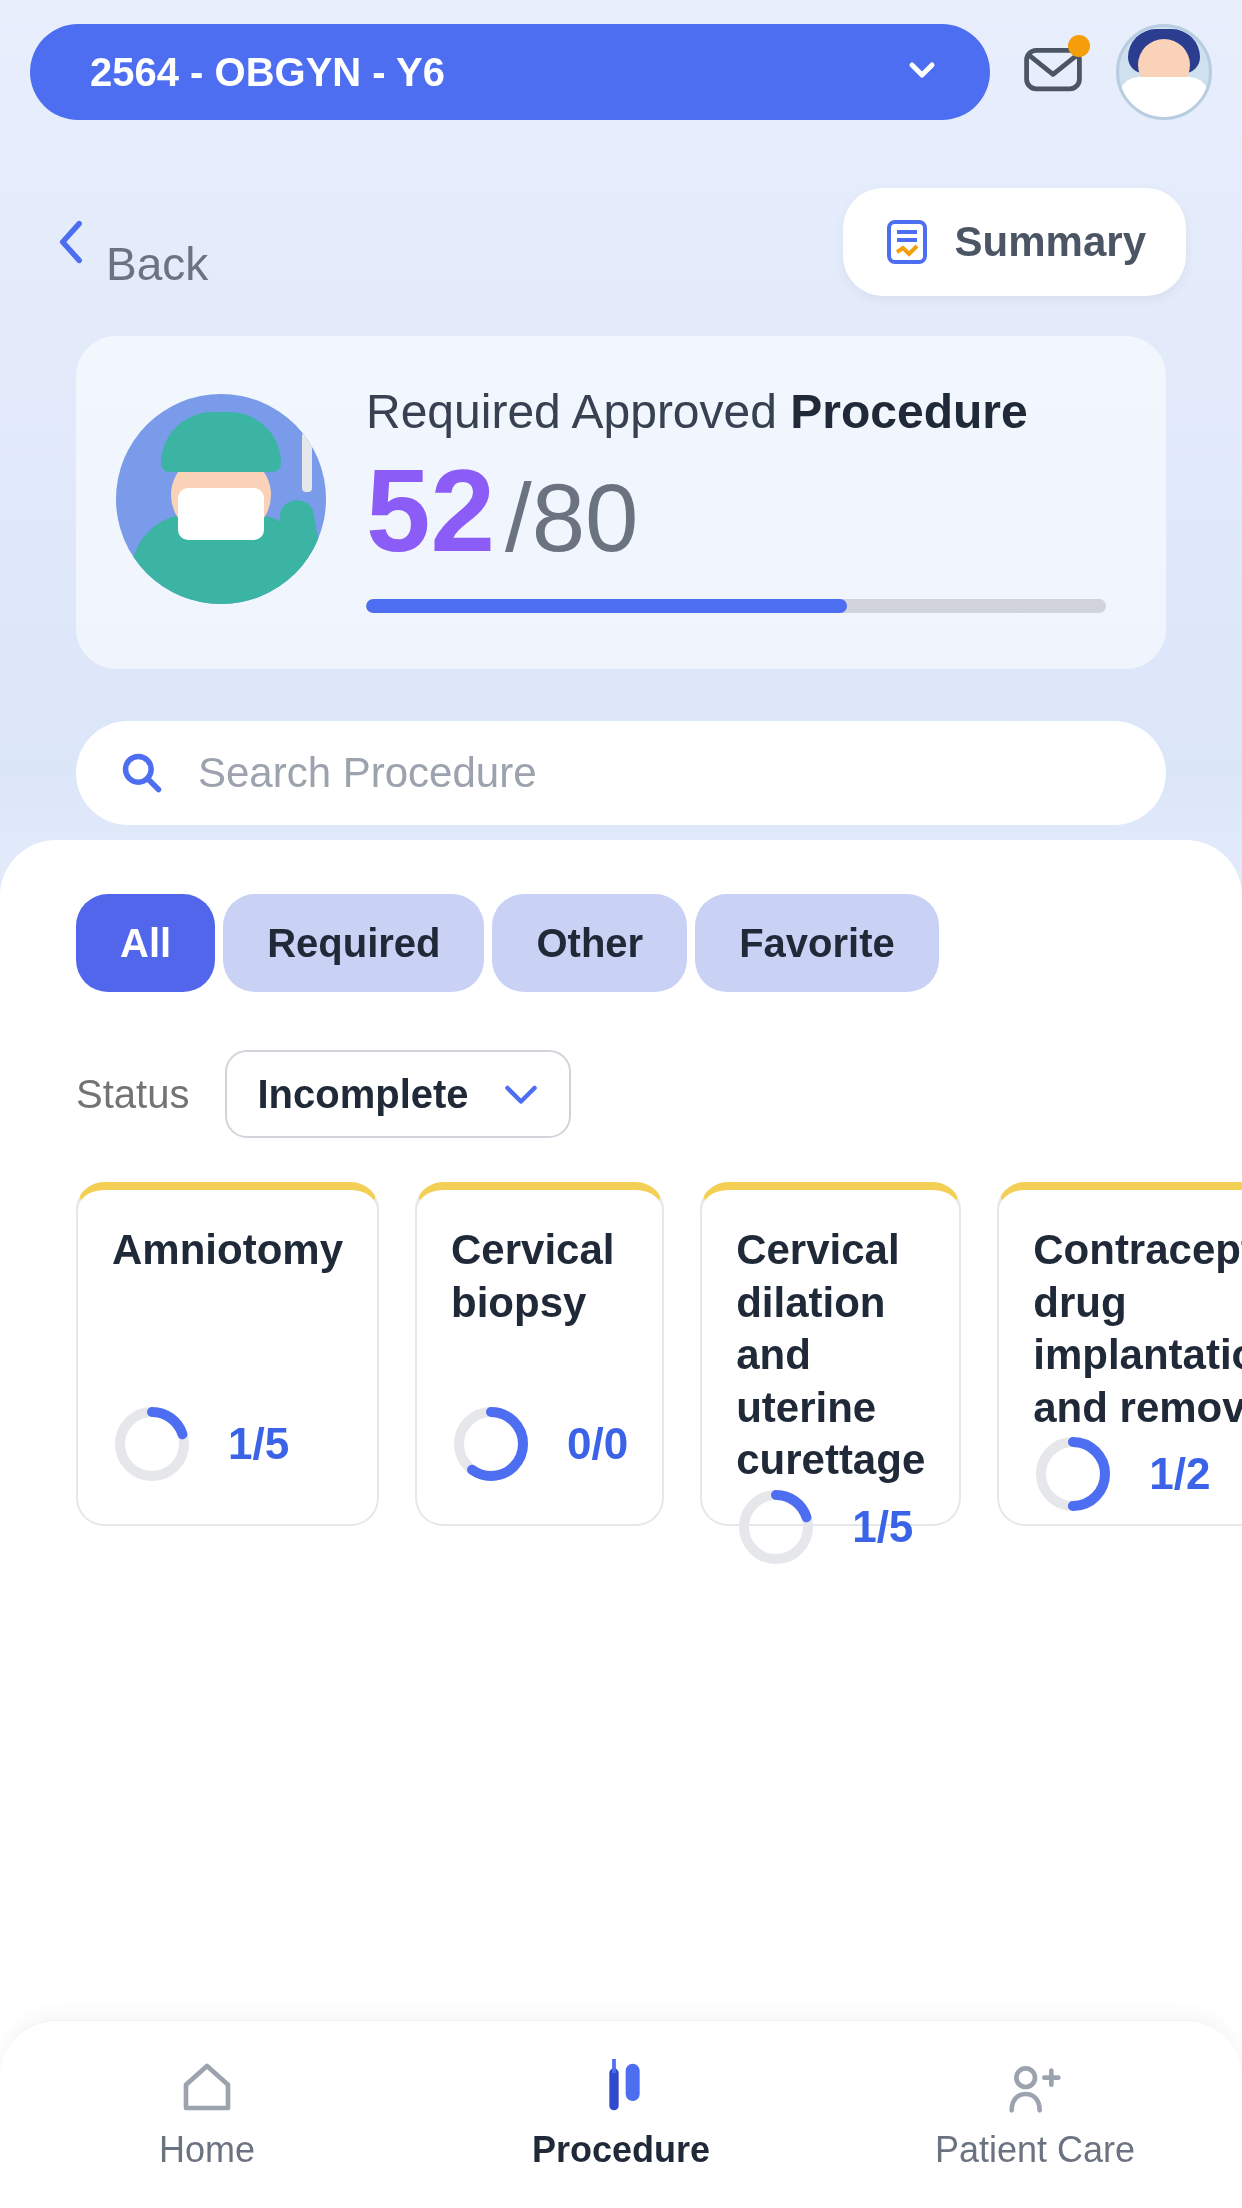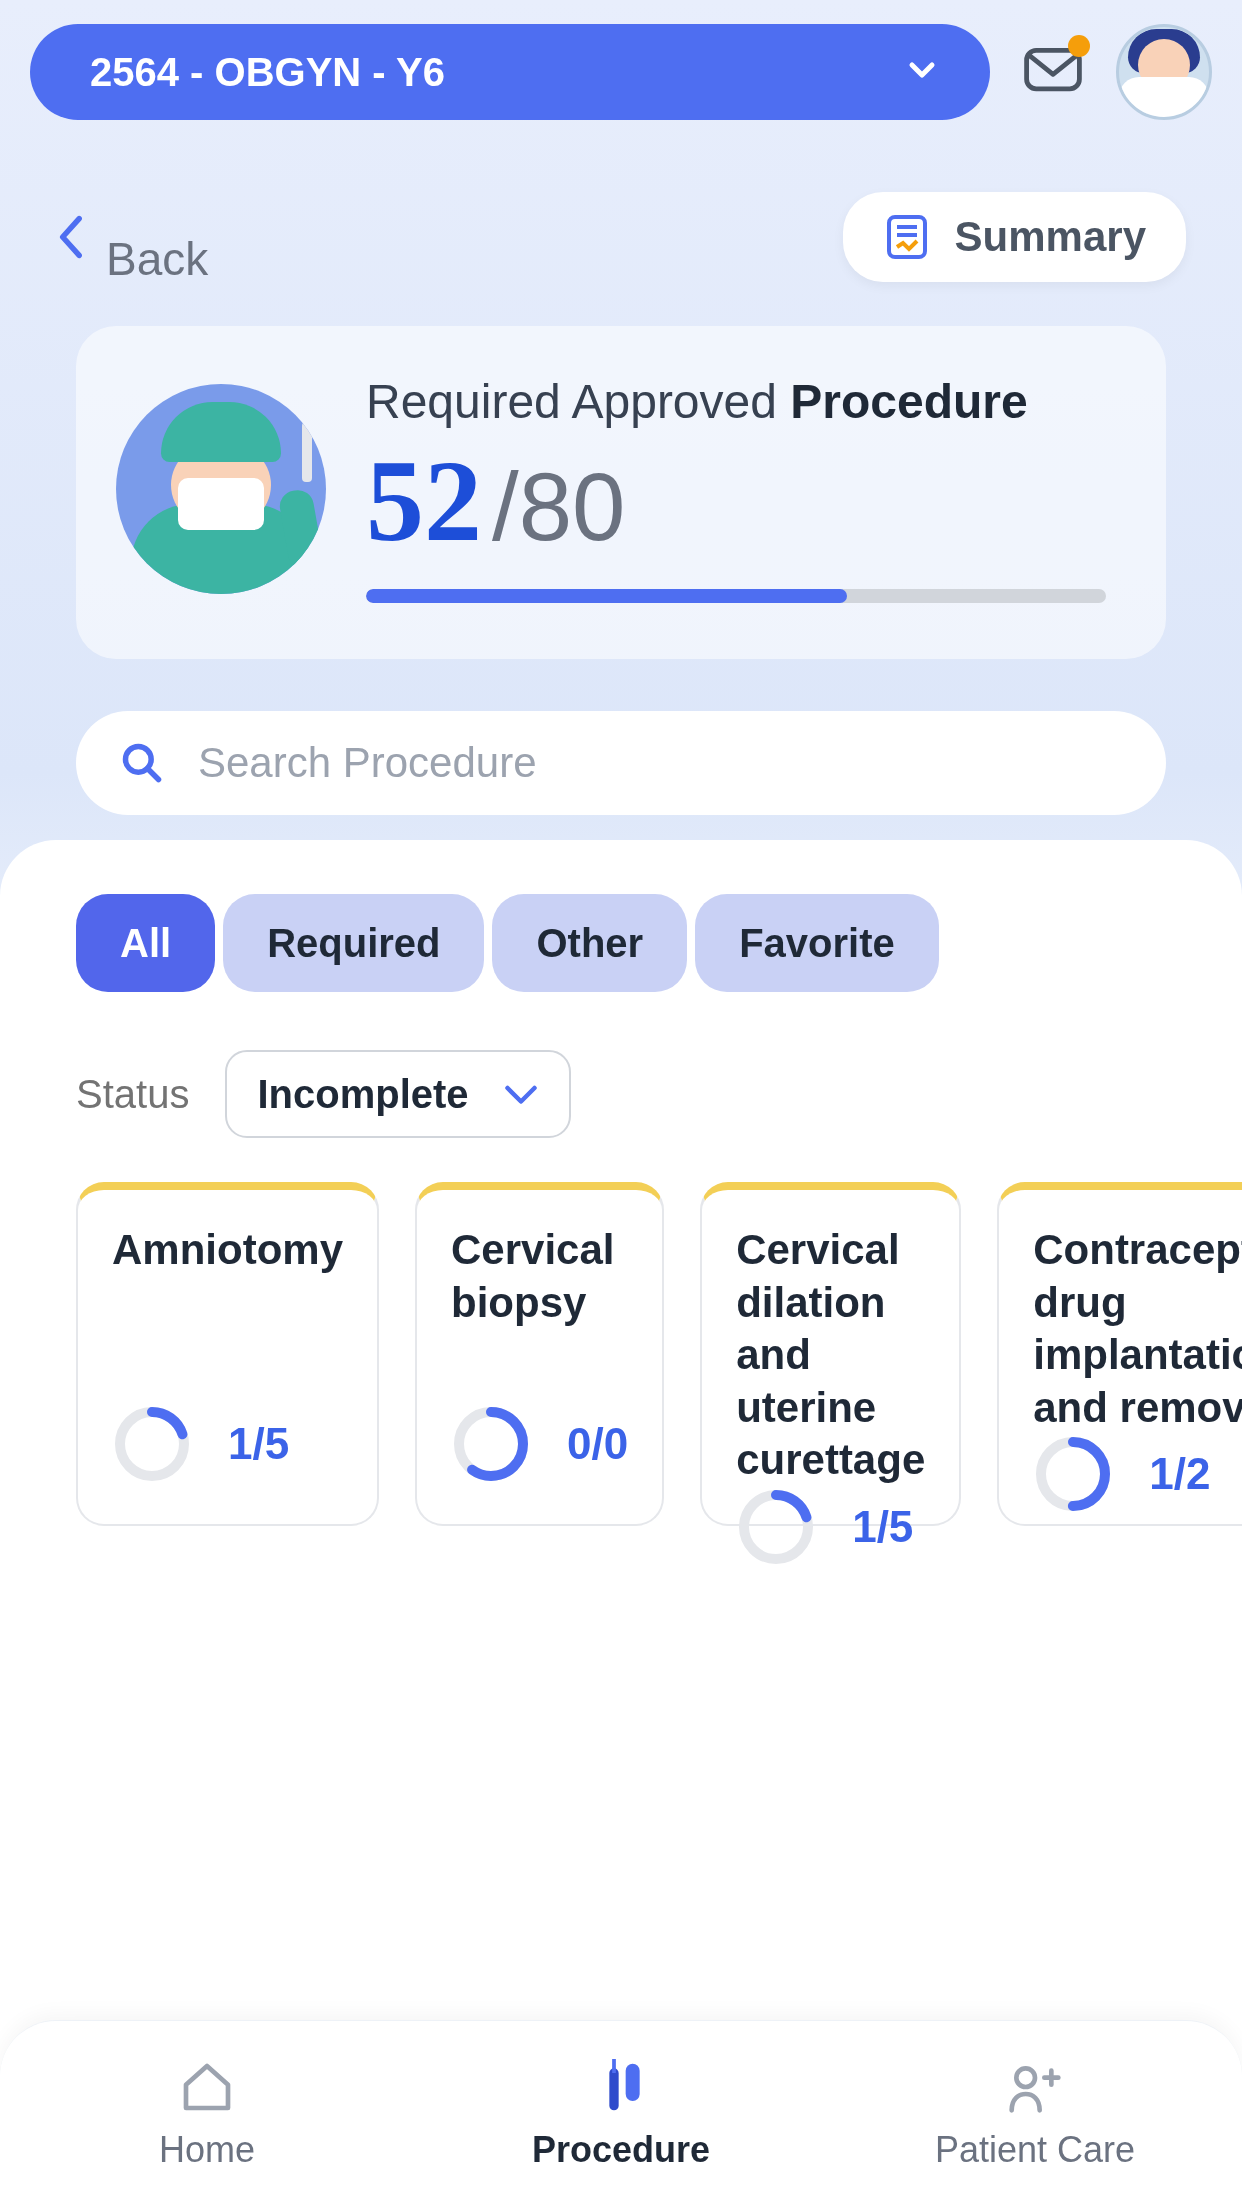--- a/index.html
+++ b/index.html
@@ -81,21 +81,21 @@
 .back-btn {
   display: flex;
   align-items: center;
   gap: 22px;
 }
 .back-btn svg { width: 28px; height: 44px; }
 .back-label { font-size: 46px; color: #6b7280; font-weight: 500; margin-top: 44px; }
 .summary-btn {
   background: #ffffff;
   border-radius: 40px;
-  height: 90px;
+  height: 108px;
   padding: 0 40px;
   display: flex;
   align-items: center;
   gap: 24px;
   box-shadow: 0 4px 12px rgba(0,0,0,0.05);
 }
 .summary-btn svg { width: 48px; height: 48px; }
 .summary-label { font-size: 42px; color: #4b5563; font-weight: 600; }
 
 
@@ -150,21 +150,21 @@
 .surgeon .scalpel {
   position: absolute; top: 38px; right: 14px;
   width: 10px; height: 60px;
   background: #e5e7eb;
   border-radius: 4px;
 }
 .progress-info { flex: 1; }
 .progress-title { font-size: 48px; color: #374151; margin-bottom: 14px; font-weight: 500; }
 .progress-title .bold { font-weight: 800; color: #1f2937; }
 .progress-nums { display: flex; align-items: baseline; gap: 10px; }
-.num-cur { font-size: 116px; font-weight: 800; color: #1d4ed8; line-height: 1; font-family: Liberation Serif, serif; }
+.num-cur { font-size: 116px; font-weight: 800; color: #8b5cf6; line-height: 1; }
 .num-total { font-size: 96px; font-weight: 500; color: #6b7280; line-height: 1; }
 .bar {
   margin-top: 30px;
   height: 14px;
   background: #d1d5db;
   border-radius: 7px;
   overflow: hidden;
 }
 .bar-fill { height: 100%; background: #4e6ef1; width: 65%; border-radius: 7px; }
 

